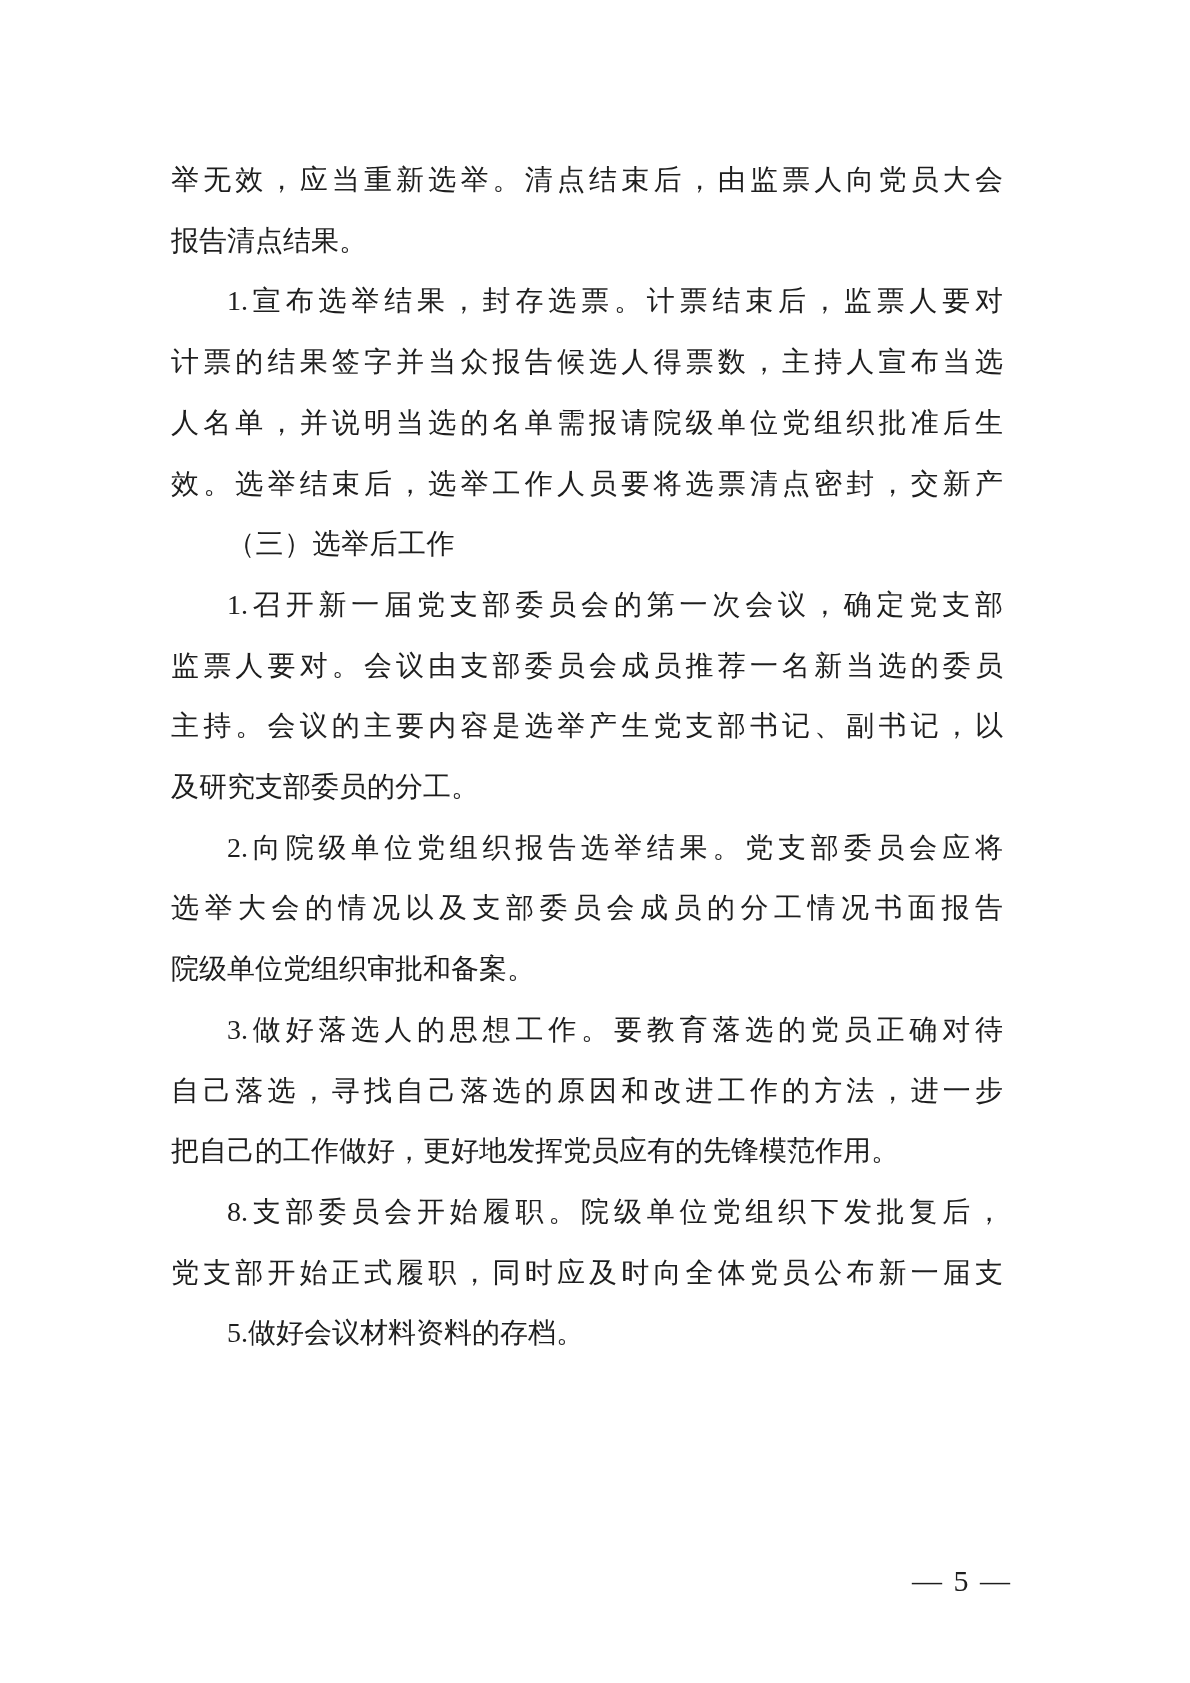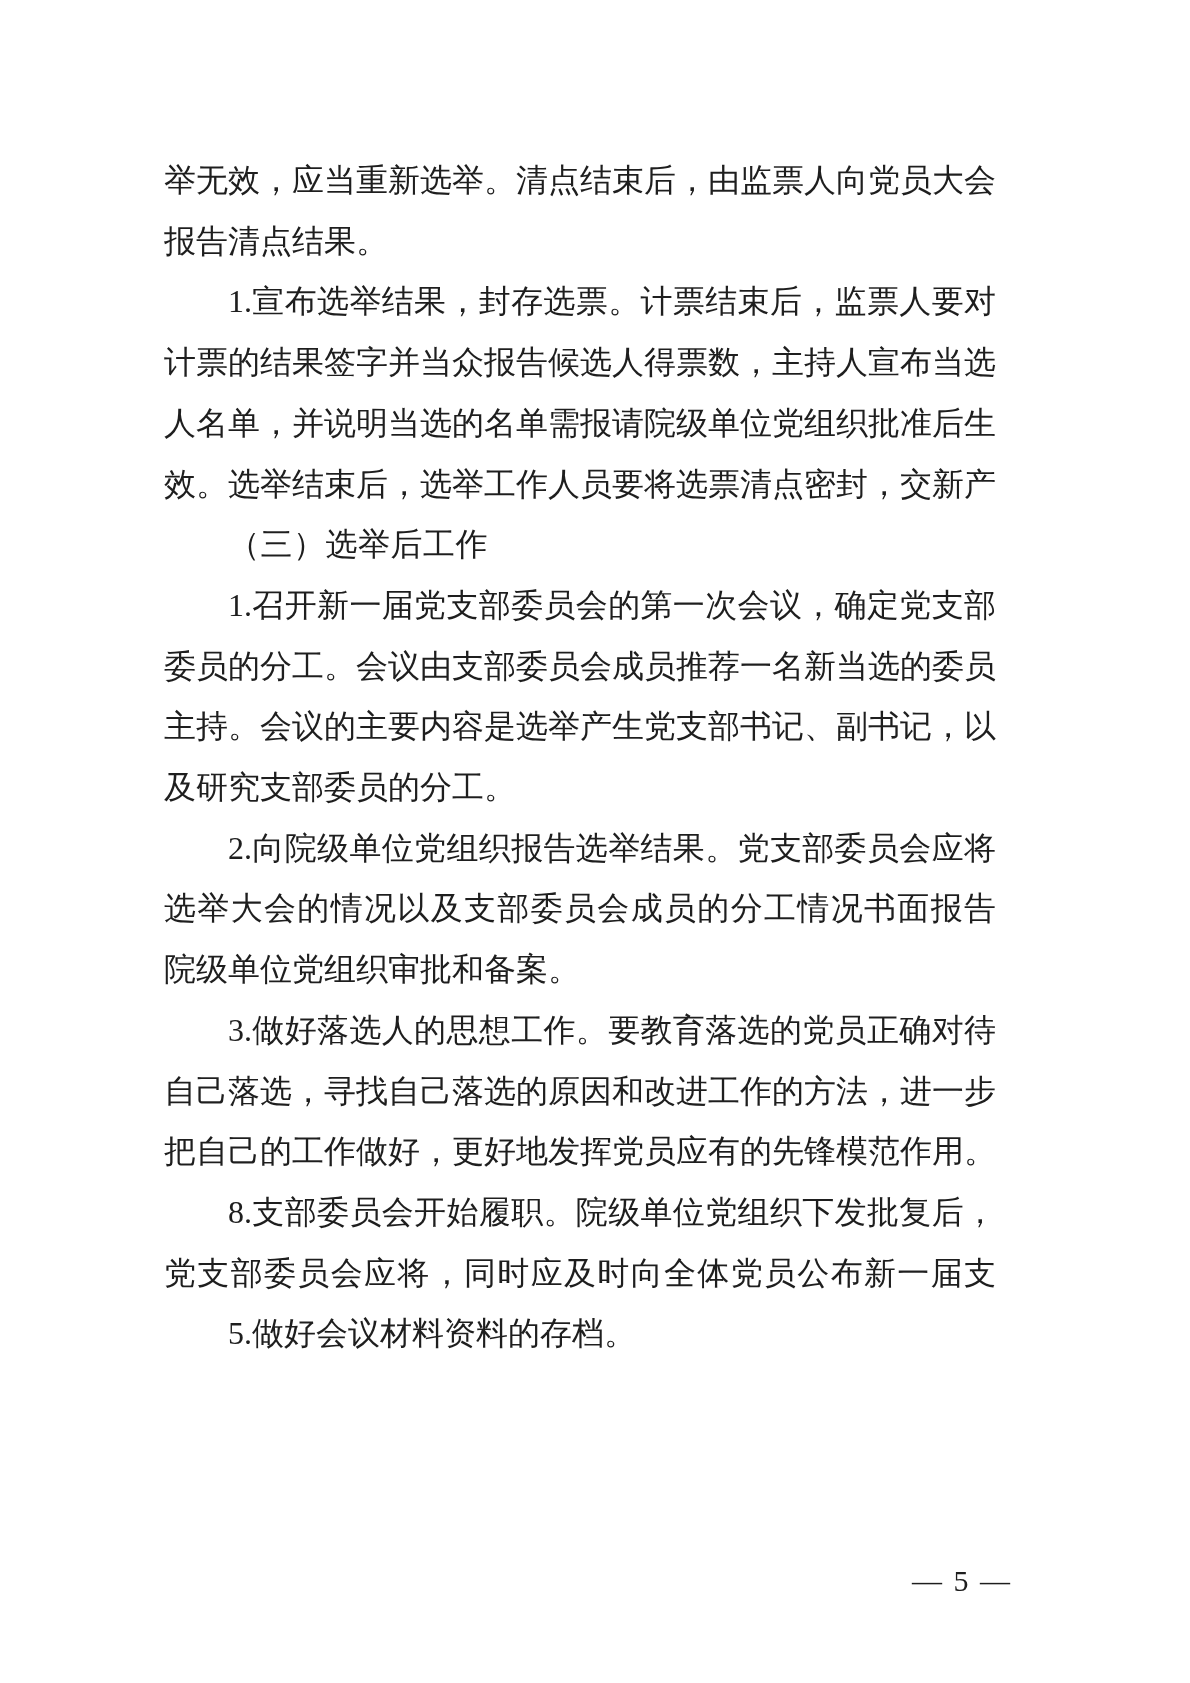--- a/index.html
+++ b/index.html
@@ -9,24 +9,24 @@
     width: 1190px;
     height: 1683px;
     margin: 0 auto;
     background: #ffffff;
     overflow: hidden;
     font-family: "Liberation Serif", "DejaVu Serif", serif;
     color: #1e1e1e;
   }
   .text-block {
     position: absolute;
-    left: 164px;
+    left: 171px;
     top: 150px;
     width: 832px;
-    font-size: 32px;
+    font-size: 28px;
     line-height: 60.7px;
   }
   .paragraph { }
   .line {
     text-align: justify;
     white-space: nowrap;      
     overflow: visible;
   }
   .line.full {
     white-space: normal;
@@ -60,36 +60,36 @@
         <div class="line full indent">1.宣布选举结果，封存选票。计票结束后，监票人要对</div>
         <div class="line full">计票的结果签字并当众报告候选人得票数，主持人宣布当选</div>
         <div class="line full">人名单，并说明当选的名单需报请院级单位党组织批准后生</div>
         <div class="line full">效。选举结束后，选举工作人员要将选票清点密封，交新产</div>
       </div>
       <div class="paragraph heading">
         <div class="line indent">（三）选举后工作</div>
       </div>
       <div class="paragraph body">
         <div class="line full indent">1.召开新一届党支部委员会的第一次会议，确定党支部</div>
-        <div class="line full">委员的分工。会议由支部委员会成员推荐一名新当选的委员</div>
+        <div class="line full">监票人要对。会议由支部委员会成员推荐一名新当选的委员</div>
         <div class="line full">主持。会议的主要内容是选举产生党支部书记、副书记，以</div>
         <div class="line">及研究支部委员的分工。</div>
       </div>
       <div class="paragraph body">
         <div class="line full indent">2.向院级单位党组织报告选举结果。党支部委员会应将</div>
         <div class="line full">选举大会的情况以及支部委员会成员的分工情况书面报告</div>
         <div class="line">院级单位党组织审批和备案。</div>
       </div>
       <div class="paragraph body">
         <div class="line full indent">3.做好落选人的思想工作。要教育落选的党员正确对待</div>
         <div class="line full">自己落选，寻找自己落选的原因和改进工作的方法，进一步</div>
         <div class="line">把自己的工作做好，更好地发挥党员应有的先锋模范作用。</div>
       </div>
       <div class="paragraph body">
         <div class="line full indent">8.支部委员会开始履职。院级单位党组织下发批复后，</div>
-        <div class="line full">党支部委员会应将，同时应及时向全体党员公布新一届支</div>
+        <div class="line full">党支部开始正式履职，同时应及时向全体党员公布新一届支</div>
       </div>
       <div class="paragraph body">
         <div class="line indent">5.做好会议材料资料的存档。</div>
       </div>
     </div>
   <div class="page-number">— 5 —</div>
 </div>
 
 </body></html>

